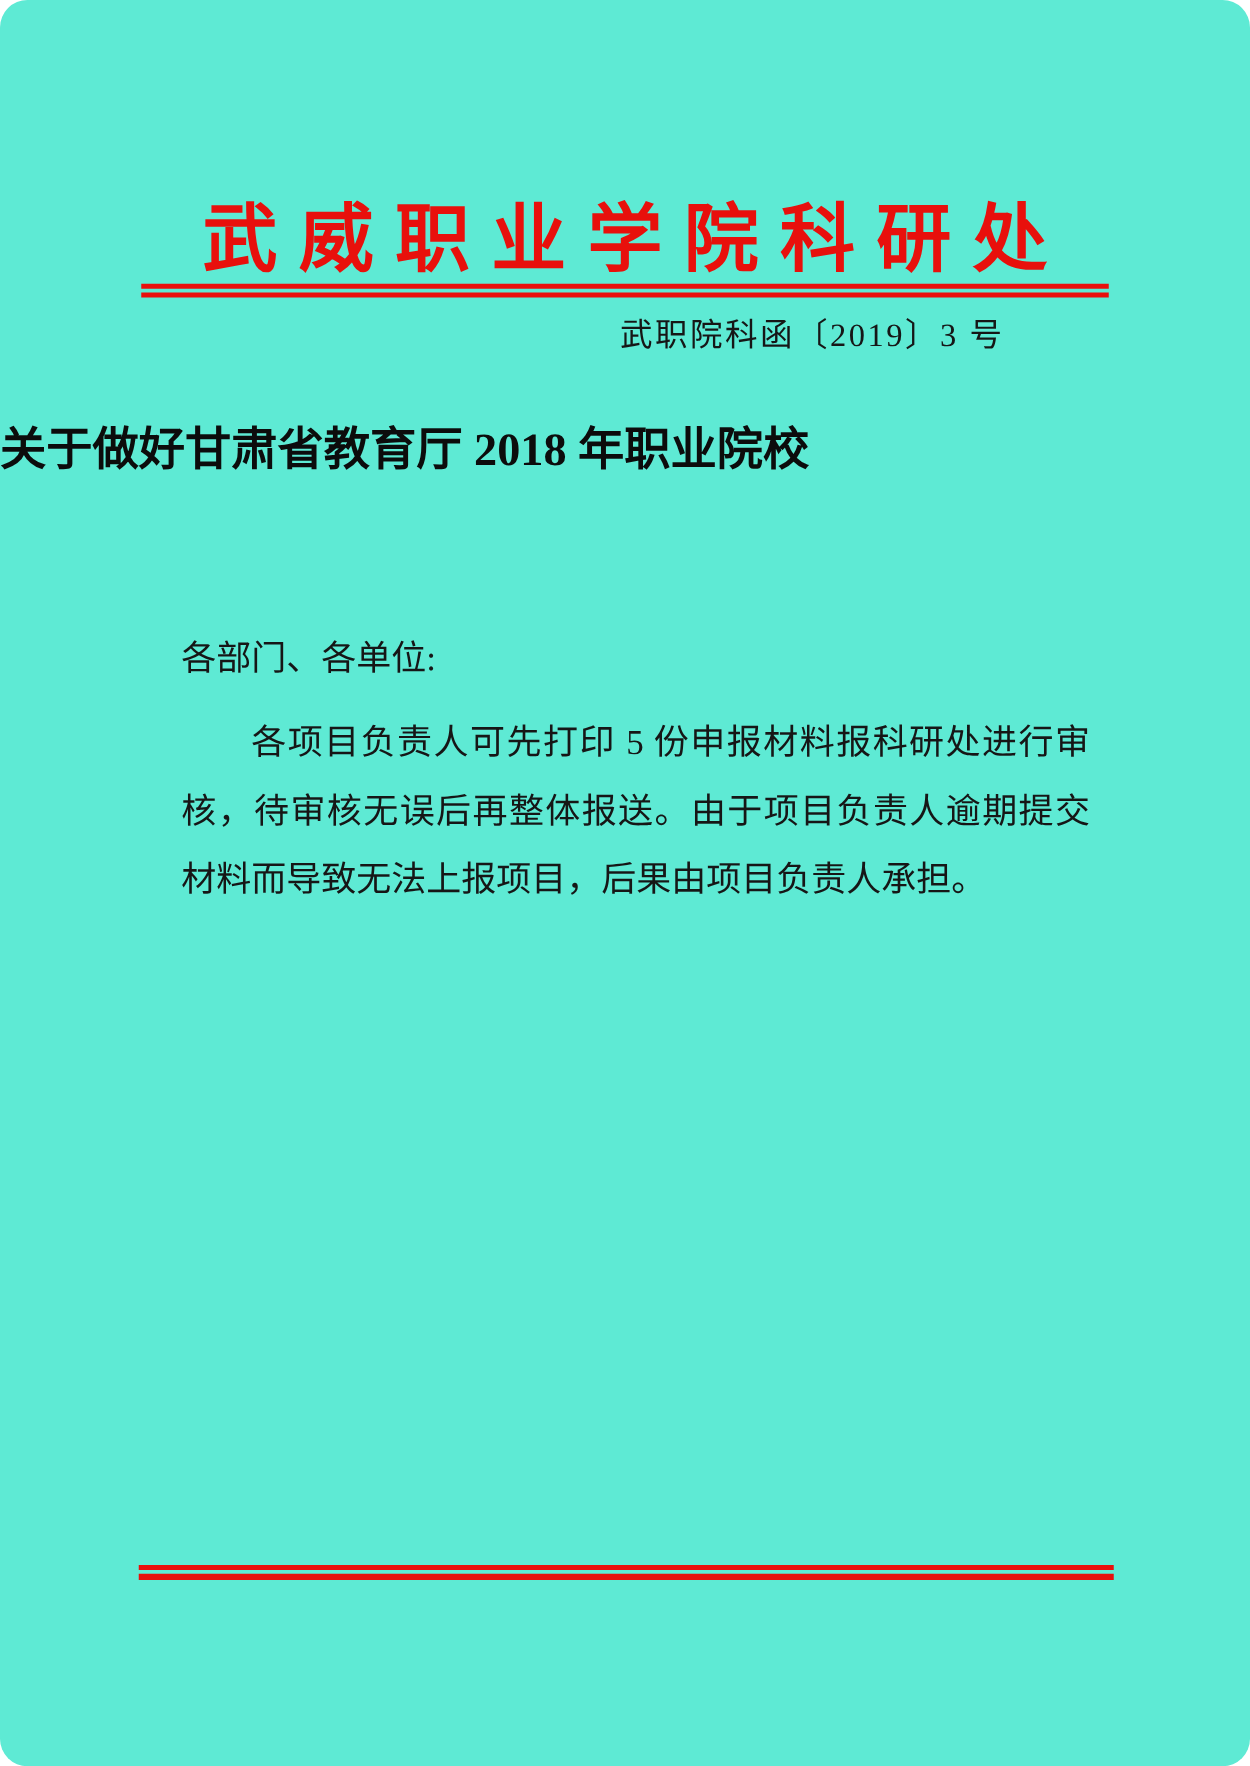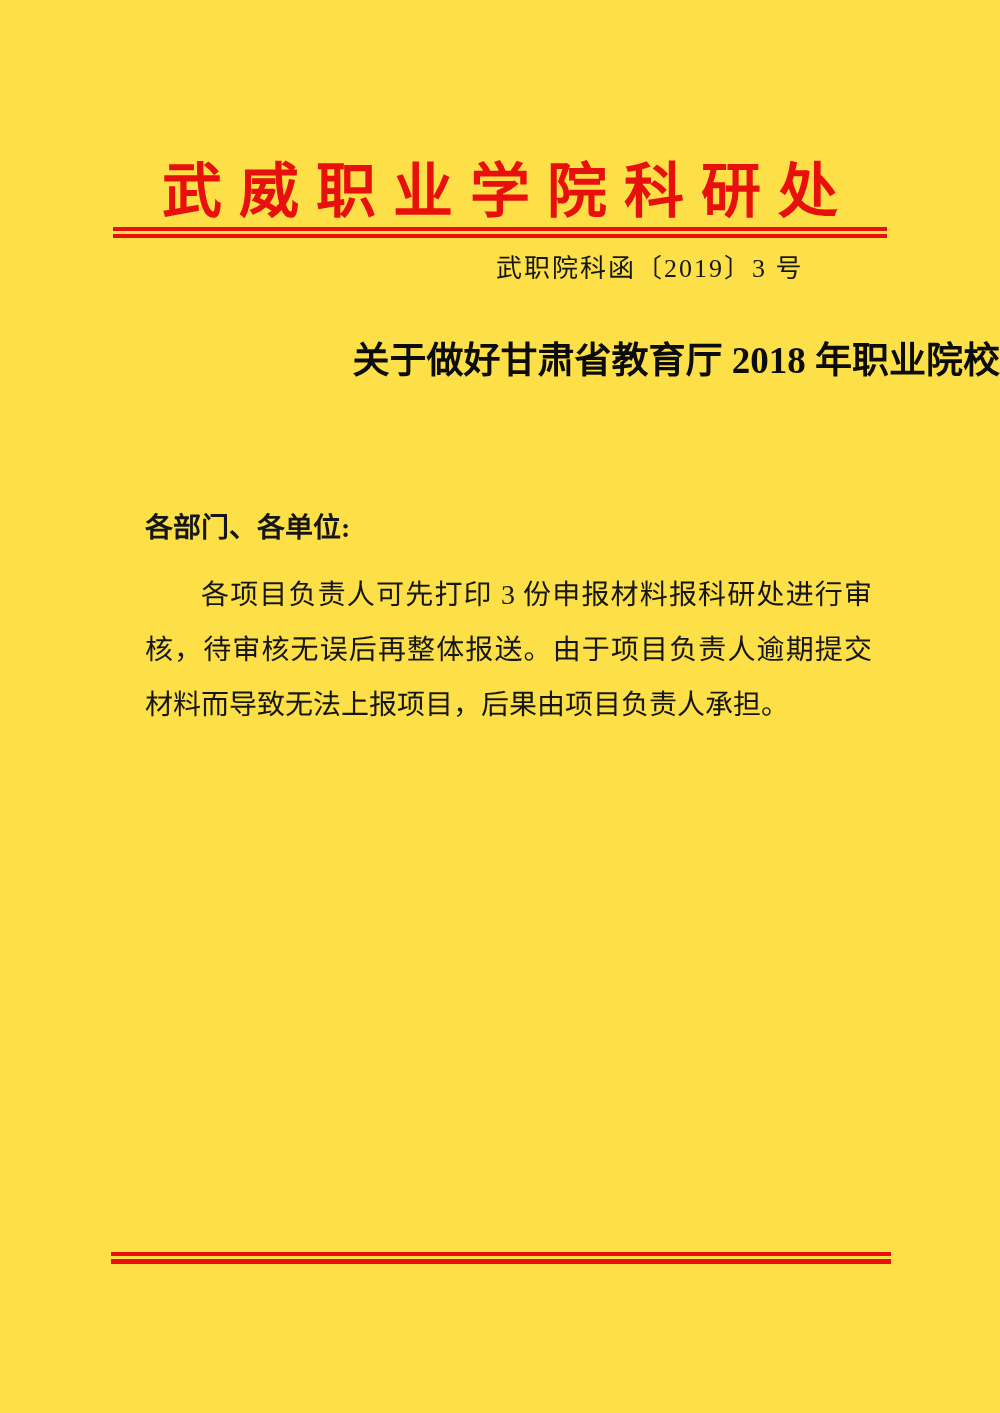--- a/index.html
+++ b/index.html
@@ -10,22 +10,23 @@
   html,body{background:#ffffff;}
   body{
     font-family:"Liberation Serif","DejaVu Serif",serif;
     color:var(--ink);
   }
   .page{
     position:relative;
     width:1000px;
     height:1413px;
     margin:0 auto;
-    background:#fde047;
+    background:#5eead4;
     overflow:hidden;
+    border-radius:22px;
   }
   
   .org-name{
     position:absolute;
     top:142px;
     left:0;
     width:100%;
     text-align:center;
     color:var(--brand-red);
     font-size:60px;
@@ -52,41 +53,40 @@
     letter-spacing:2px;
     color:var(--ink);
     white-space:nowrap;
   }
   
   .title{
     position:absolute;
     top:334px;
     left:0;
     width:100%;
-    text-align:right;
+    text-align:left;
     font-size:37px;
     font-weight:bold;
     line-height:53px;
     color:#0c0c0c;
   }
   .title .title-line{display:block;white-space:nowrap;}
   
   .body{
     position:absolute;
     top:500px;
     left:145px;
     width:727px;
     font-size:28px;
     line-height:55px;
     color:var(--ink);
     text-align:justify;
   }
   .salutation{
     margin-bottom:12px;
-    font-weight:bold;
   }
   .para{
     text-indent:2em;
     margin-top:8px;
   }
 </style>
 </head>
 <body>
 
 <div class="page">
@@ -99,21 +99,21 @@
   </div>
 
   <div class="doc-number">武职院科函〔2019〕3 号</div>
 
   <div class="title">
     <span class="title-line">关于做好甘肃省教育厅 2018 年职业院校</span>
   </div>
 
   <div class="body">
     <p class="salutation">各部门、各单位:</p>
-    <p class="para">各项目负责人可先打印 3 份申报材料报科研处进行审核，待审核无误后再整体报送。由于项目负责人逾期提交材料而导致无法上报项目，后果由项目负责人承担。</p>
+    <p class="para">各项目负责人可先打印 5 份申报材料报科研处进行审核，待审核无误后再整体报送。由于项目负责人逾期提交材料而导致无法上报项目，后果由项目负责人承担。</p>
   </div>
 
   <div class="rule rule-bottom">
     <div class="bar bar1"></div>
     <div class="bar bar2"></div>
   </div>
 
 </div>
 
 </body></html>

